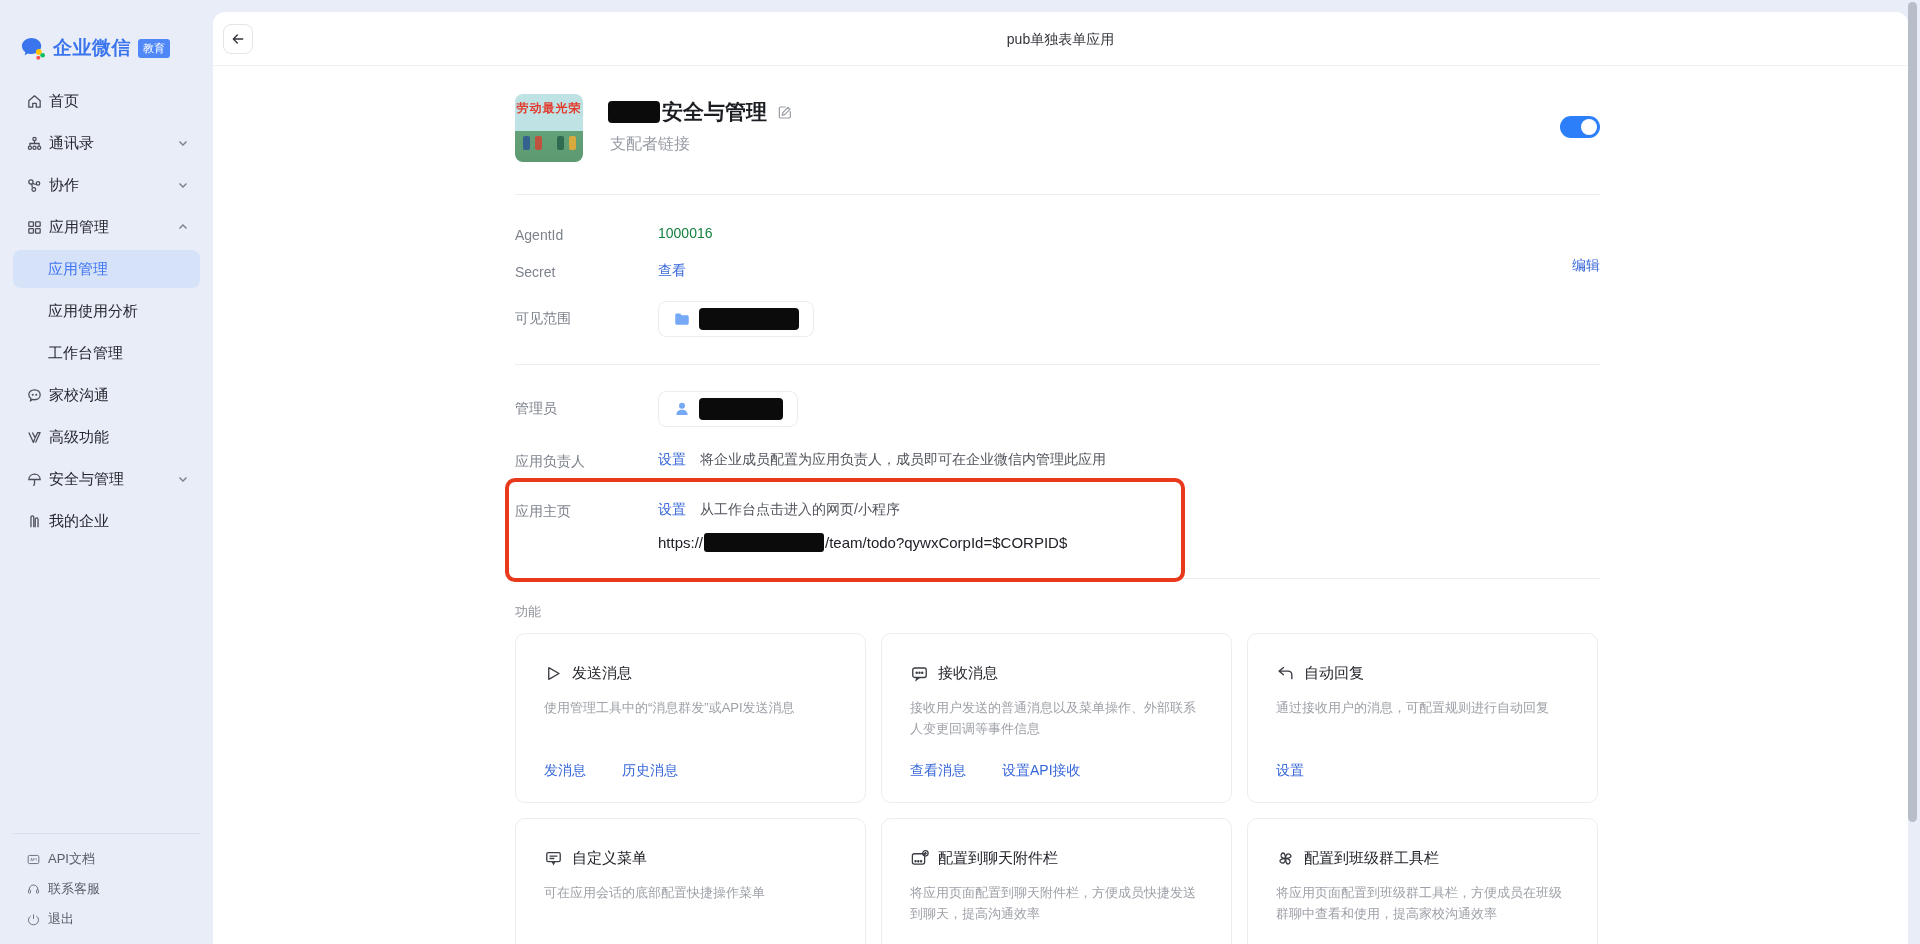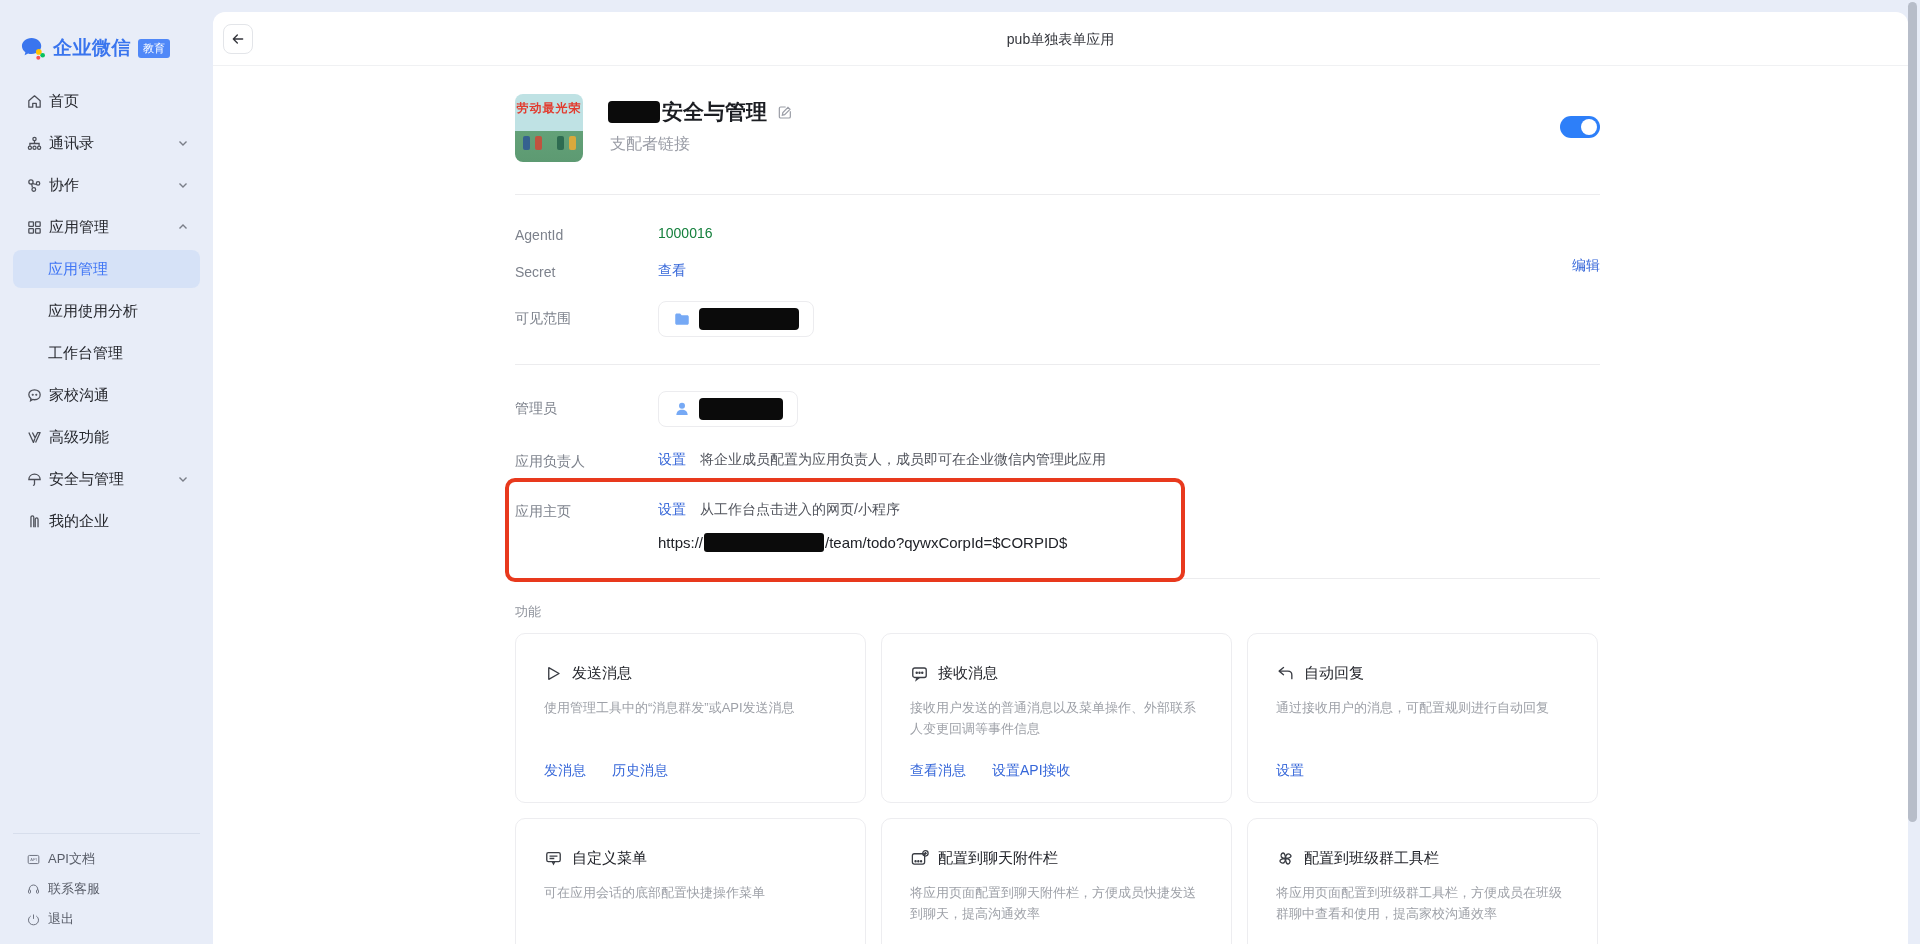--- a/index.html
+++ b/index.html
@@ -79,21 +79,21 @@
   .annotation { position:absolute; left:292px; top:466px; width:680px; height:104px;
                 border:4px solid #e8391d; border-radius:10px; pointer-events:none; z-index:5; }
   
   .section-label { margin-top:24px; font-size:13px; color:#8f939c; }
   .cards { display:flex; flex-wrap:wrap; gap:15px; margin-top:12px; width:1085px; }
   .card { width:351px; height:170px; border:1px solid #ededf0; border-radius:10px; position:relative; padding:30px 28px 0 28px; background:#fff; }
   .card-title-row { display:flex; align-items:center; }
   .card-title-row svg { width:19px; height:19px; color:#3a3d44; margin-right:9px; }
   .card-title { font-size:15px; color:#23252b; }
   .card-desc { margin-top:14px; font-size:13px; line-height:1.65; color:#9ea1a8; }
-  .card-links { position:absolute; left:28px; bottom:22px; display:flex; gap:26px; }
+  .card-links { position:absolute; left:28px; bottom:22px; display:flex; gap:36px; }
   
   .scrollbar { position:absolute; right:3px; top:2px; width:9px; height:820px; border-radius:5px; background:#b7bdc9; }
 </style>
 </head>
 <body>
 
 <div class="sidebar">
   <div class="logo">
     <svg class="logo-bubble" viewBox="0 0 28 28">
       <path d="M12 3 C6 3 2 7 2 11.5 C2 14.2 3.4 16.4 5.6 17.9 L4.8 21 L8.4 19.2 C9.5 19.6 10.7 19.8 12 19.8 C18 19.8 22 16 22 11.5 C22 7 18 3 12 3 Z" fill="#3a75ee"></path>

